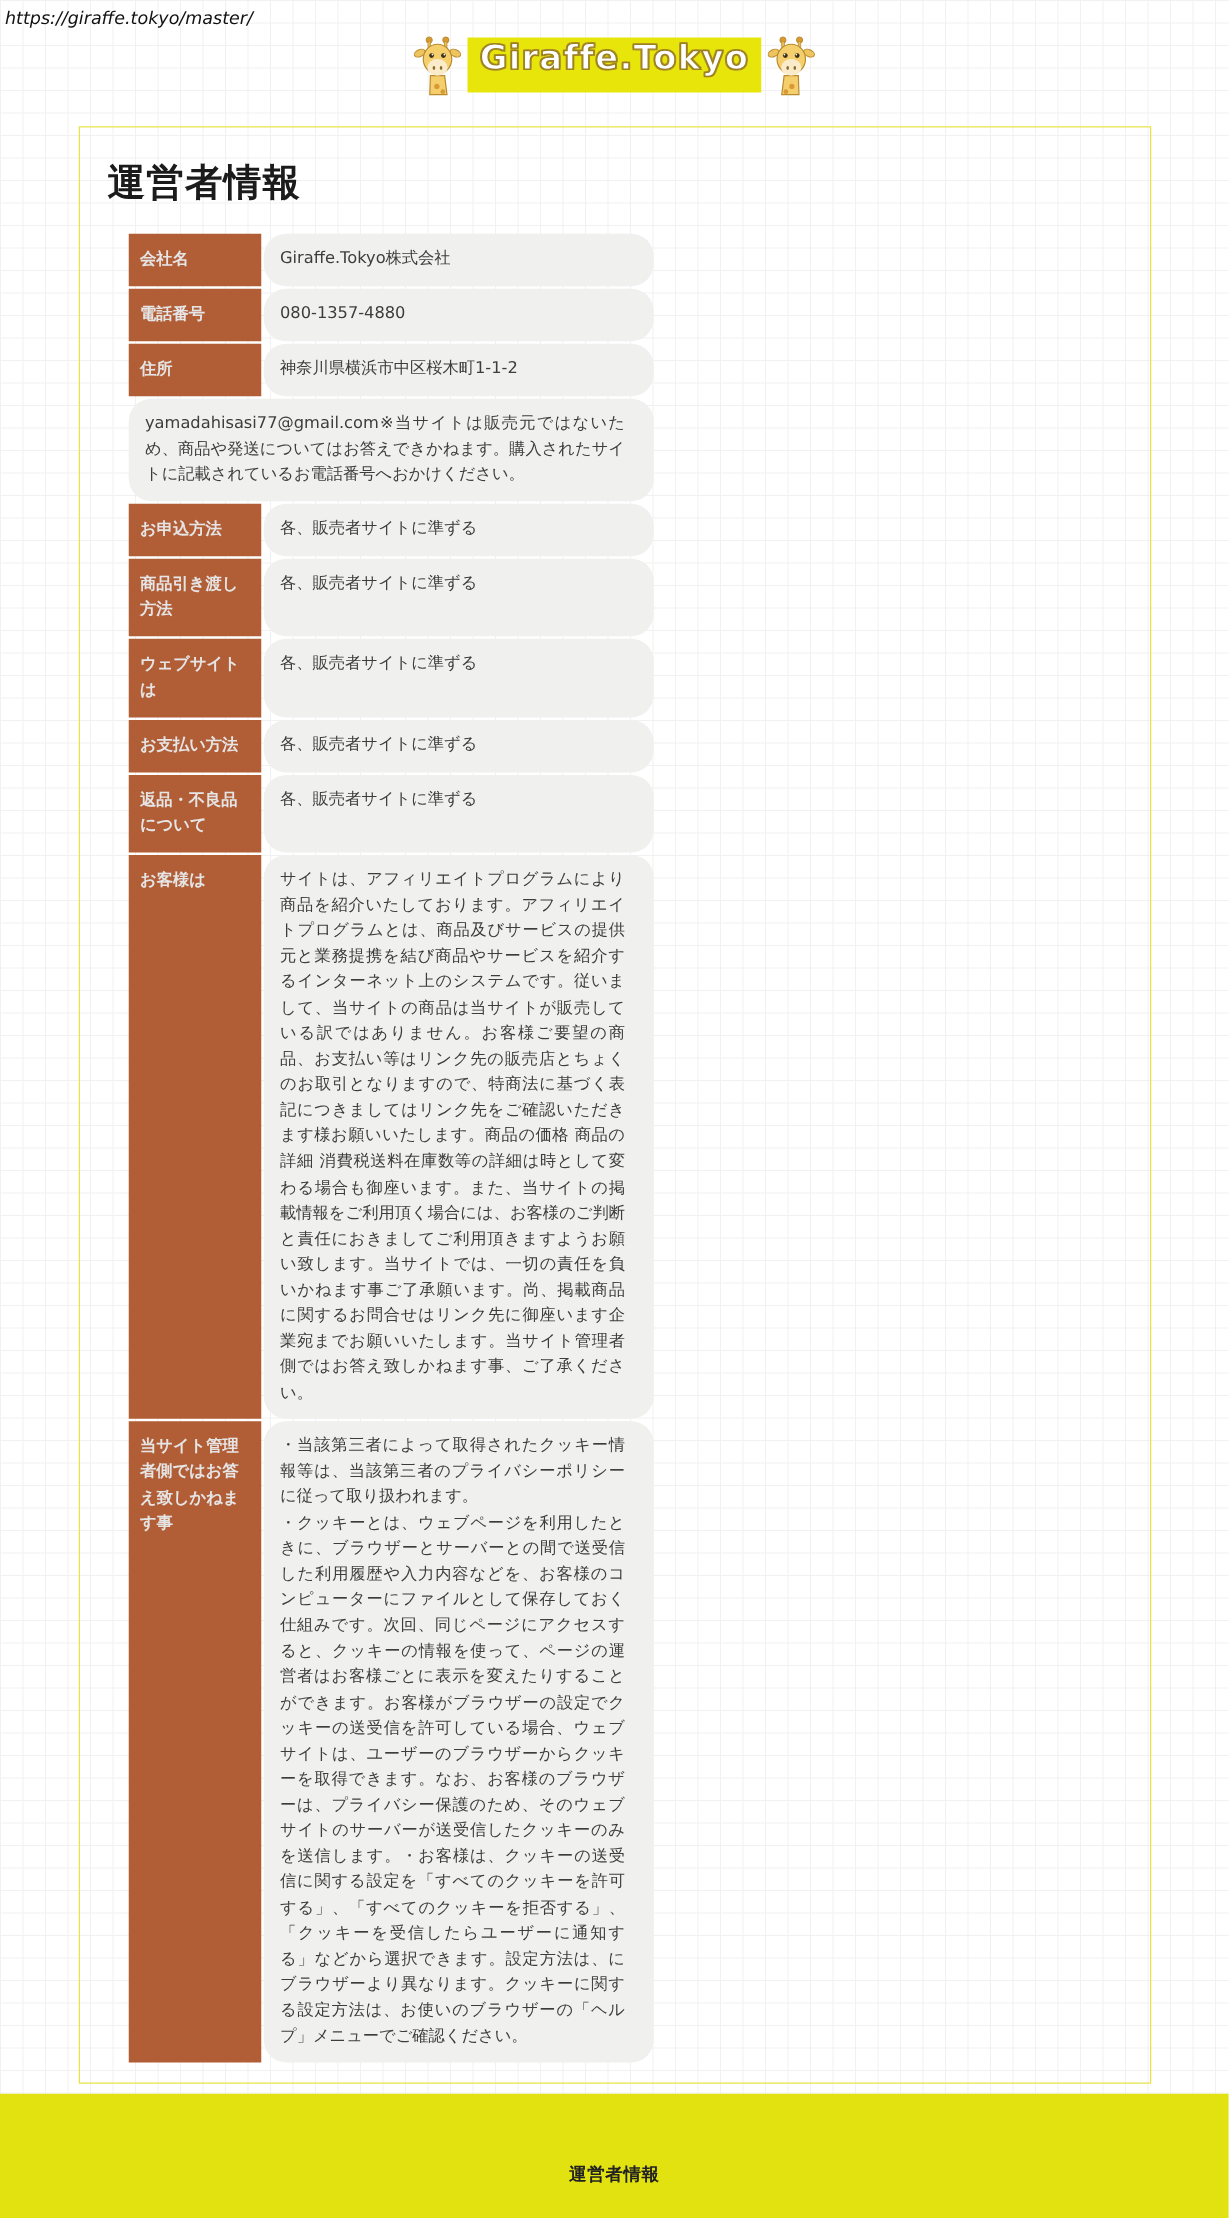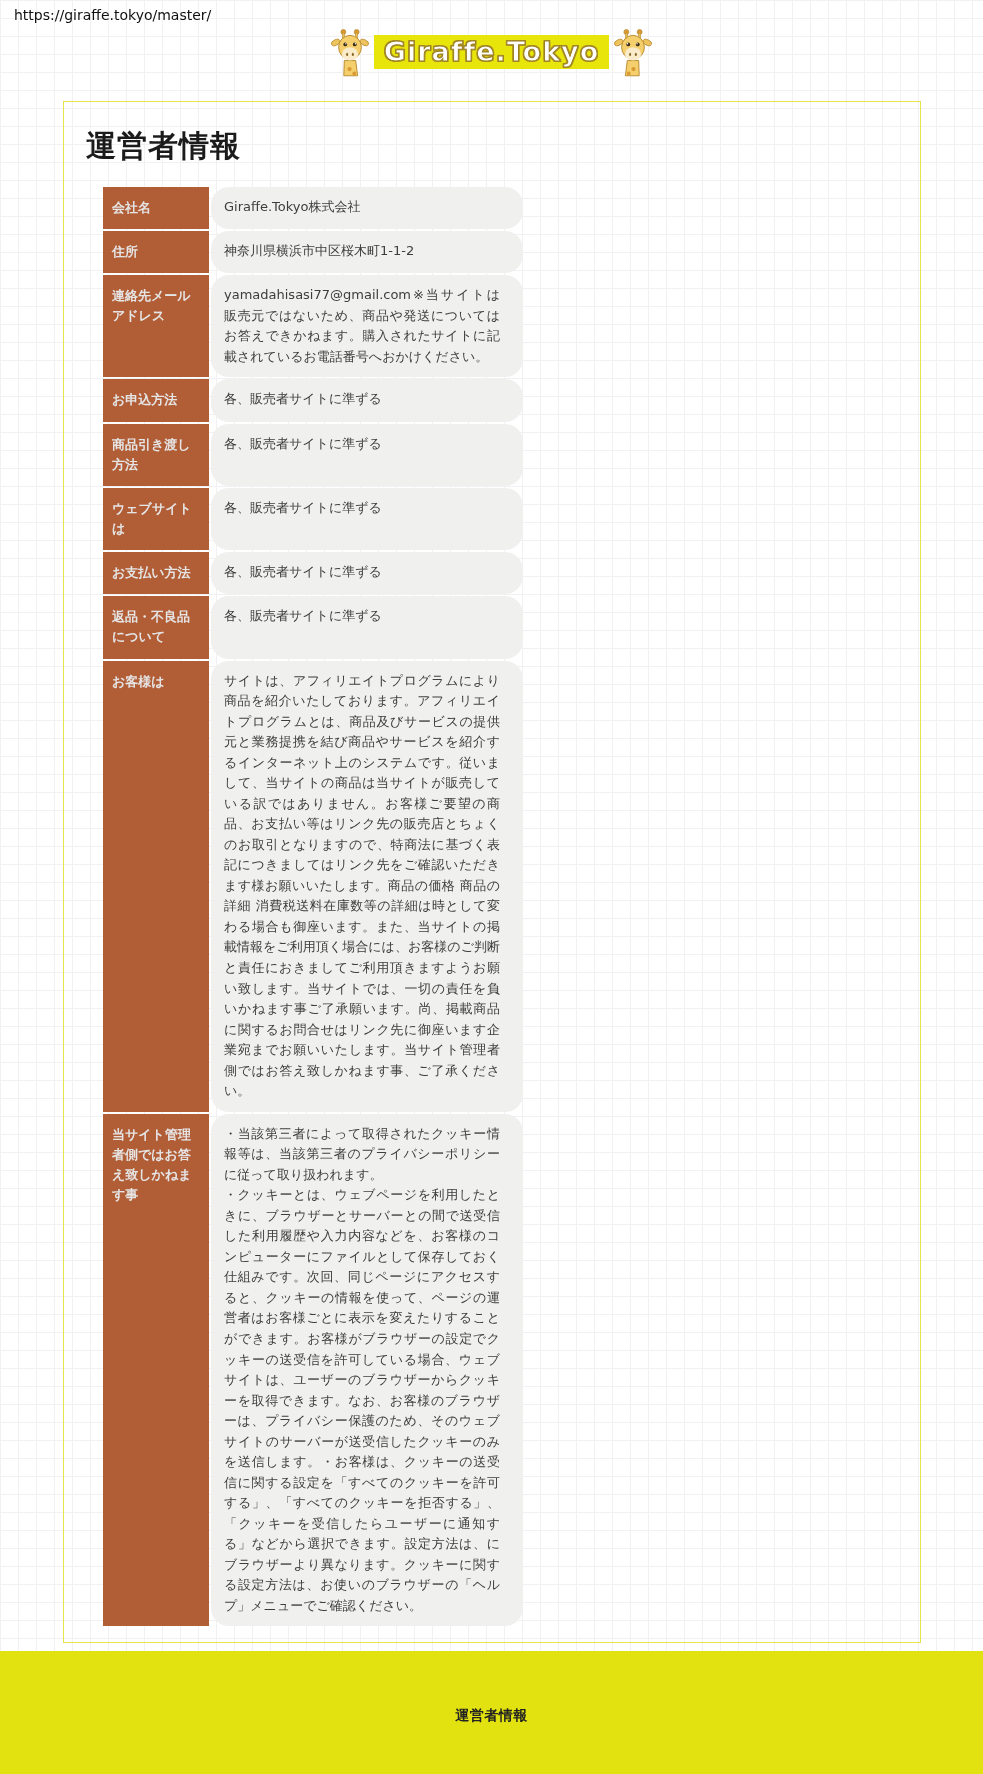--- a/index.html
+++ b/index.html
@@ -19,41 +19,42 @@
     flex-direction:column;
     background-color:#ffffff;
     background-image:
       linear-gradient(var(--grid-line) 1px, transparent 1px),
       linear-gradient(90deg, var(--grid-line) 1px, transparent 1px);
     background-size:18px 18px;
     font-family:"DejaVu Sans","Liberation Sans",sans-serif;
     color:#333;
   }
   .page-url{
-    padding:7px 0 0 14px;
+    padding:7px 0 0 4px;
     font-size:14px;
     color:#111;
     height:24px;
+    font-style:italic;
   }
   .site-header{
     height:56px;
     display:flex;
     justify-content:center;
     align-items:center;
   }
   .logo{
     display:inline-flex;
     align-items:center;
     gap:5px;
     text-decoration:none;
     cursor:pointer;
   }
   .logo-badge{
     background:var(--logo-badge-bg);
-    padding:1px 10px 0;
+    padding:1px 10px 10px;
     font-size:27px;
     font-weight:bold;
     letter-spacing:1px;
     color:#fff;
     -webkit-text-stroke:1px #9b7f1e;
     text-shadow:
       1px 1px 0 #a98f28,
      -1px 1px 0 #a98f28,
       1px -1px 0 #a98f28,
      -1px -1px 0 #a98f28;
@@ -179,28 +180,31 @@
 
 <main class="content-box">
   <h1 class="page-title">運営者情報</h1>
   <div class="info-table">
   <div class="info-row">
     <div class="cell-label">会社名</div>
     <div class="cell-value">Giraffe.Tokyo株式会社</div>
   </div>
 
 
+  <div class="info-row">
+    <div class="cell-label">電話番号</div>
+    <div class="cell-value">080-1357-4880</div>
+  </div>
 
   <div class="info-row">
     <div class="cell-label">住所</div>
     <div class="cell-value">神奈川県横浜市中区桜木町1-1-2</div>
   </div>
 
   <div class="info-row">
-    <div class="cell-label">連絡先メールアドレス</div>
     <div class="cell-value">yamadahisasi77@gmail.com※当サイトは販売元ではないため、商品や発送についてはお答えできかねます。購入されたサイトに記載されているお電話番号へおかけください。</div>
   </div>
 
   <div class="info-row">
     <div class="cell-label">お申込方法</div>
     <div class="cell-value">各、販売者サイトに準ずる</div>
   </div>
 
   <div class="info-row">
     <div class="cell-label">商品引き渡し方法</div>

